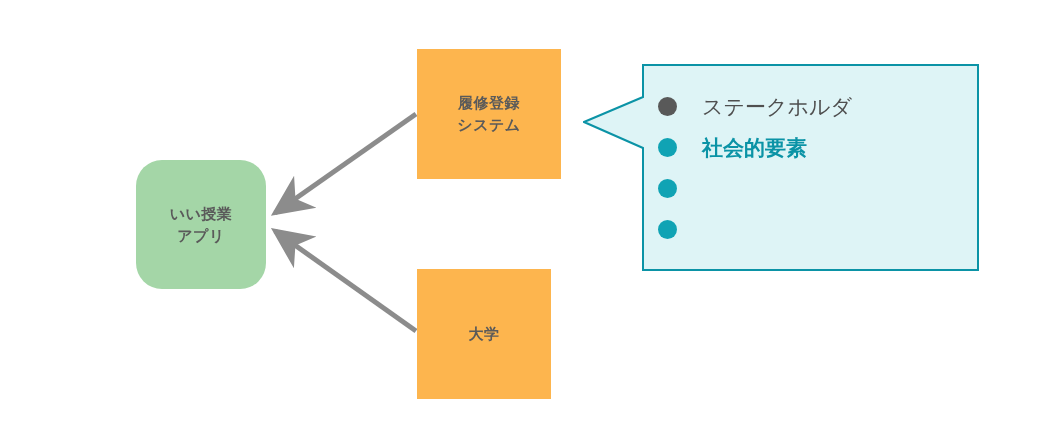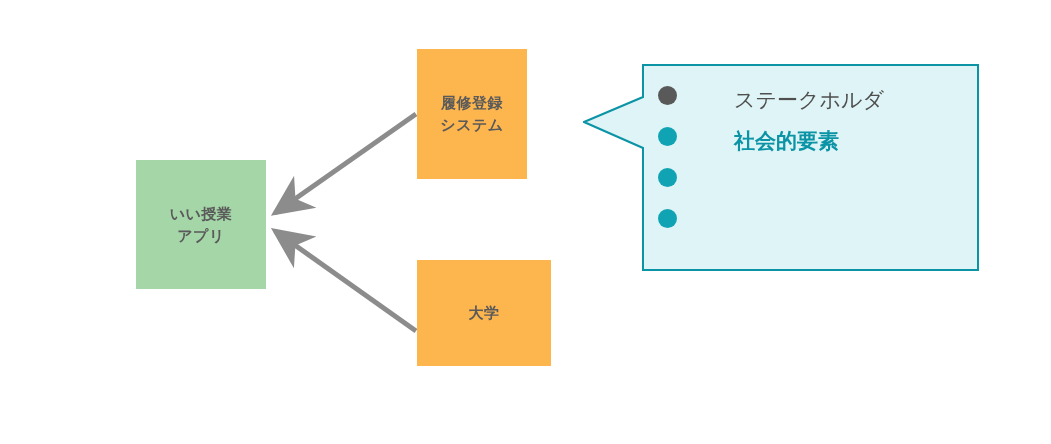--- a/index.html
+++ b/index.html
@@ -32,33 +32,34 @@
     letter-spacing: 0.5px;
     box-sizing: border-box;
     user-select: none;
   }
   .node-app {
     left: 136px;
     top: 160px;
     width: 130px;
     height: 129px;
     background: #a4d6a7;
+    border-radius: 26px;
   }
   .node-reg {
     left: 417px;
     top: 49px;
-    width: 110px;
+    width: 144px;
     height: 130px;
     background: #fdb54e;
   }
   .node-univ {
     left: 417px;
-    top: 260px;
+    top: 269px;
     width: 134px;
-    height: 106px;
+    height: 130px;
     background: #fdb54e;
   }
   .node-label {
     display: block;
     white-space: pre-line;
   }
 
   
   #edges {
     position: absolute;
@@ -88,23 +89,22 @@
     position: absolute;
     left: 75px;
     top: 22px;
     width: 310px;
     margin: 0;
     padding: 0;
     list-style: none;
   }
   .legend-item {
     display: flex;
-    align-items: flex-start;
+    align-items: center;
     height: 41px;
-    gap: 32px;
   }
   .legend-dot {
     width: 19px;
     height: 19px;
     border-radius: 50%;
     flex: 0 0 auto;
   }
   .legend-text {
     margin-left: 25px;
     font-size: 21px;

